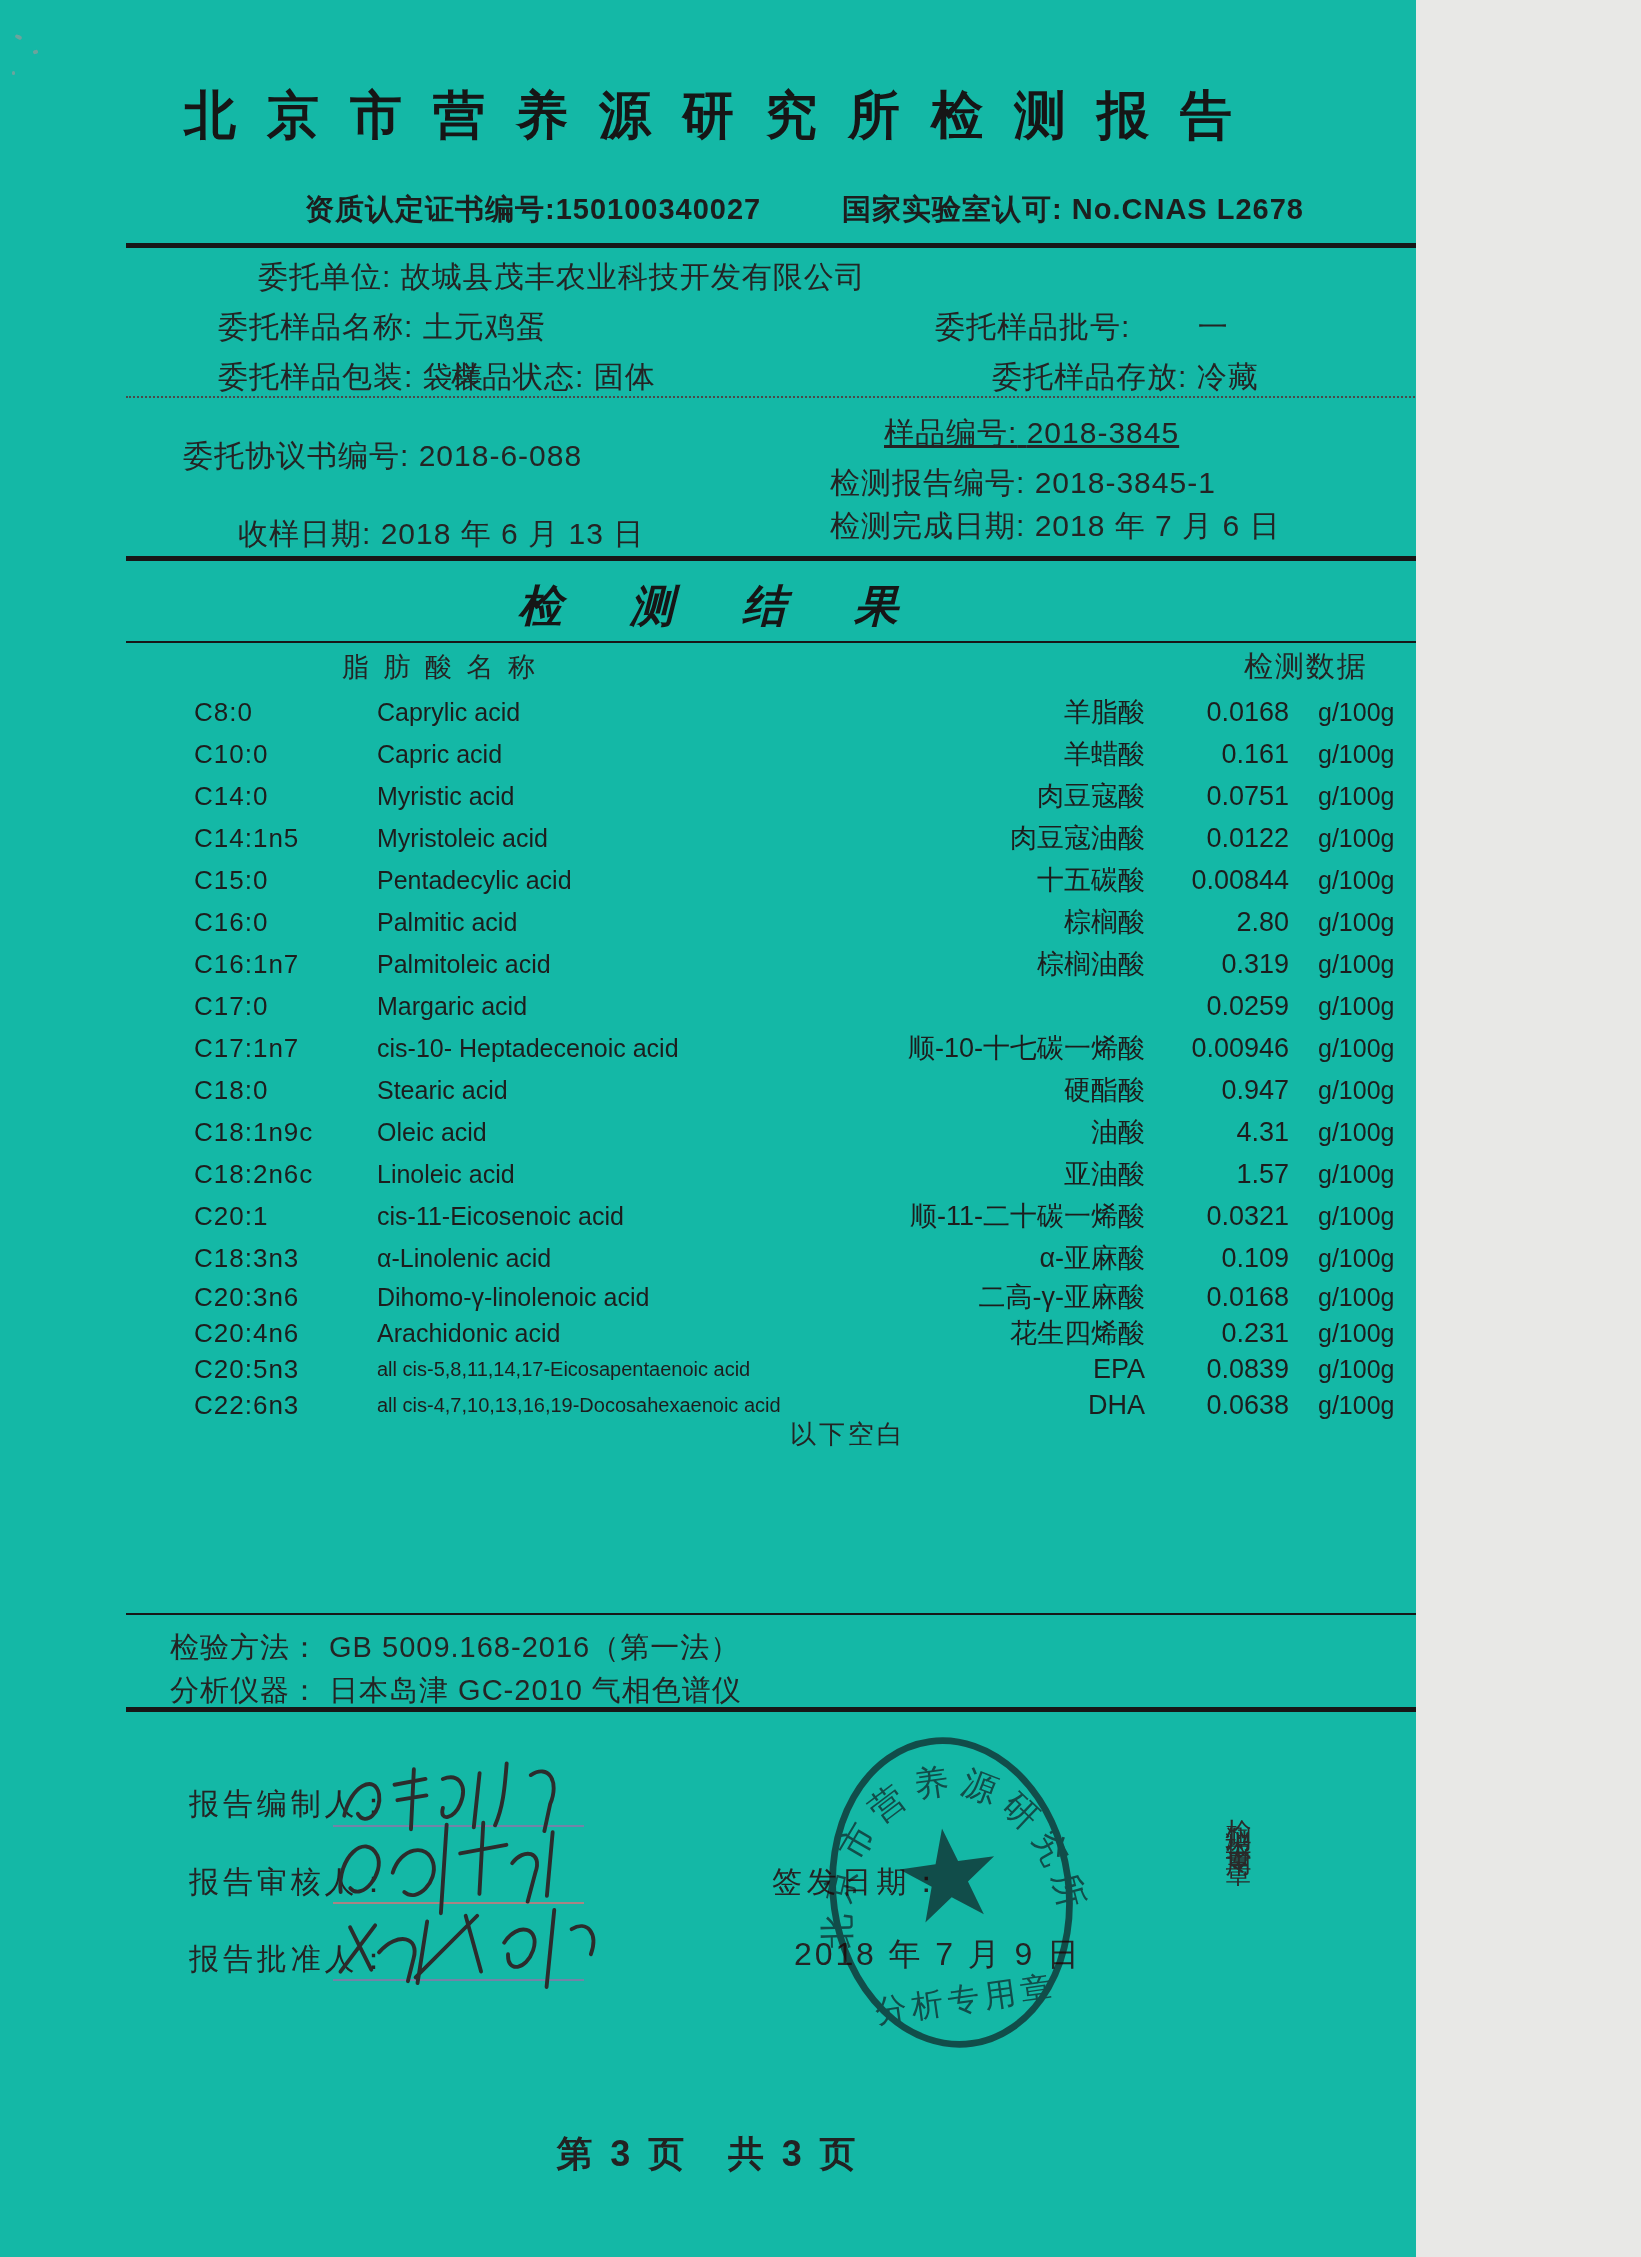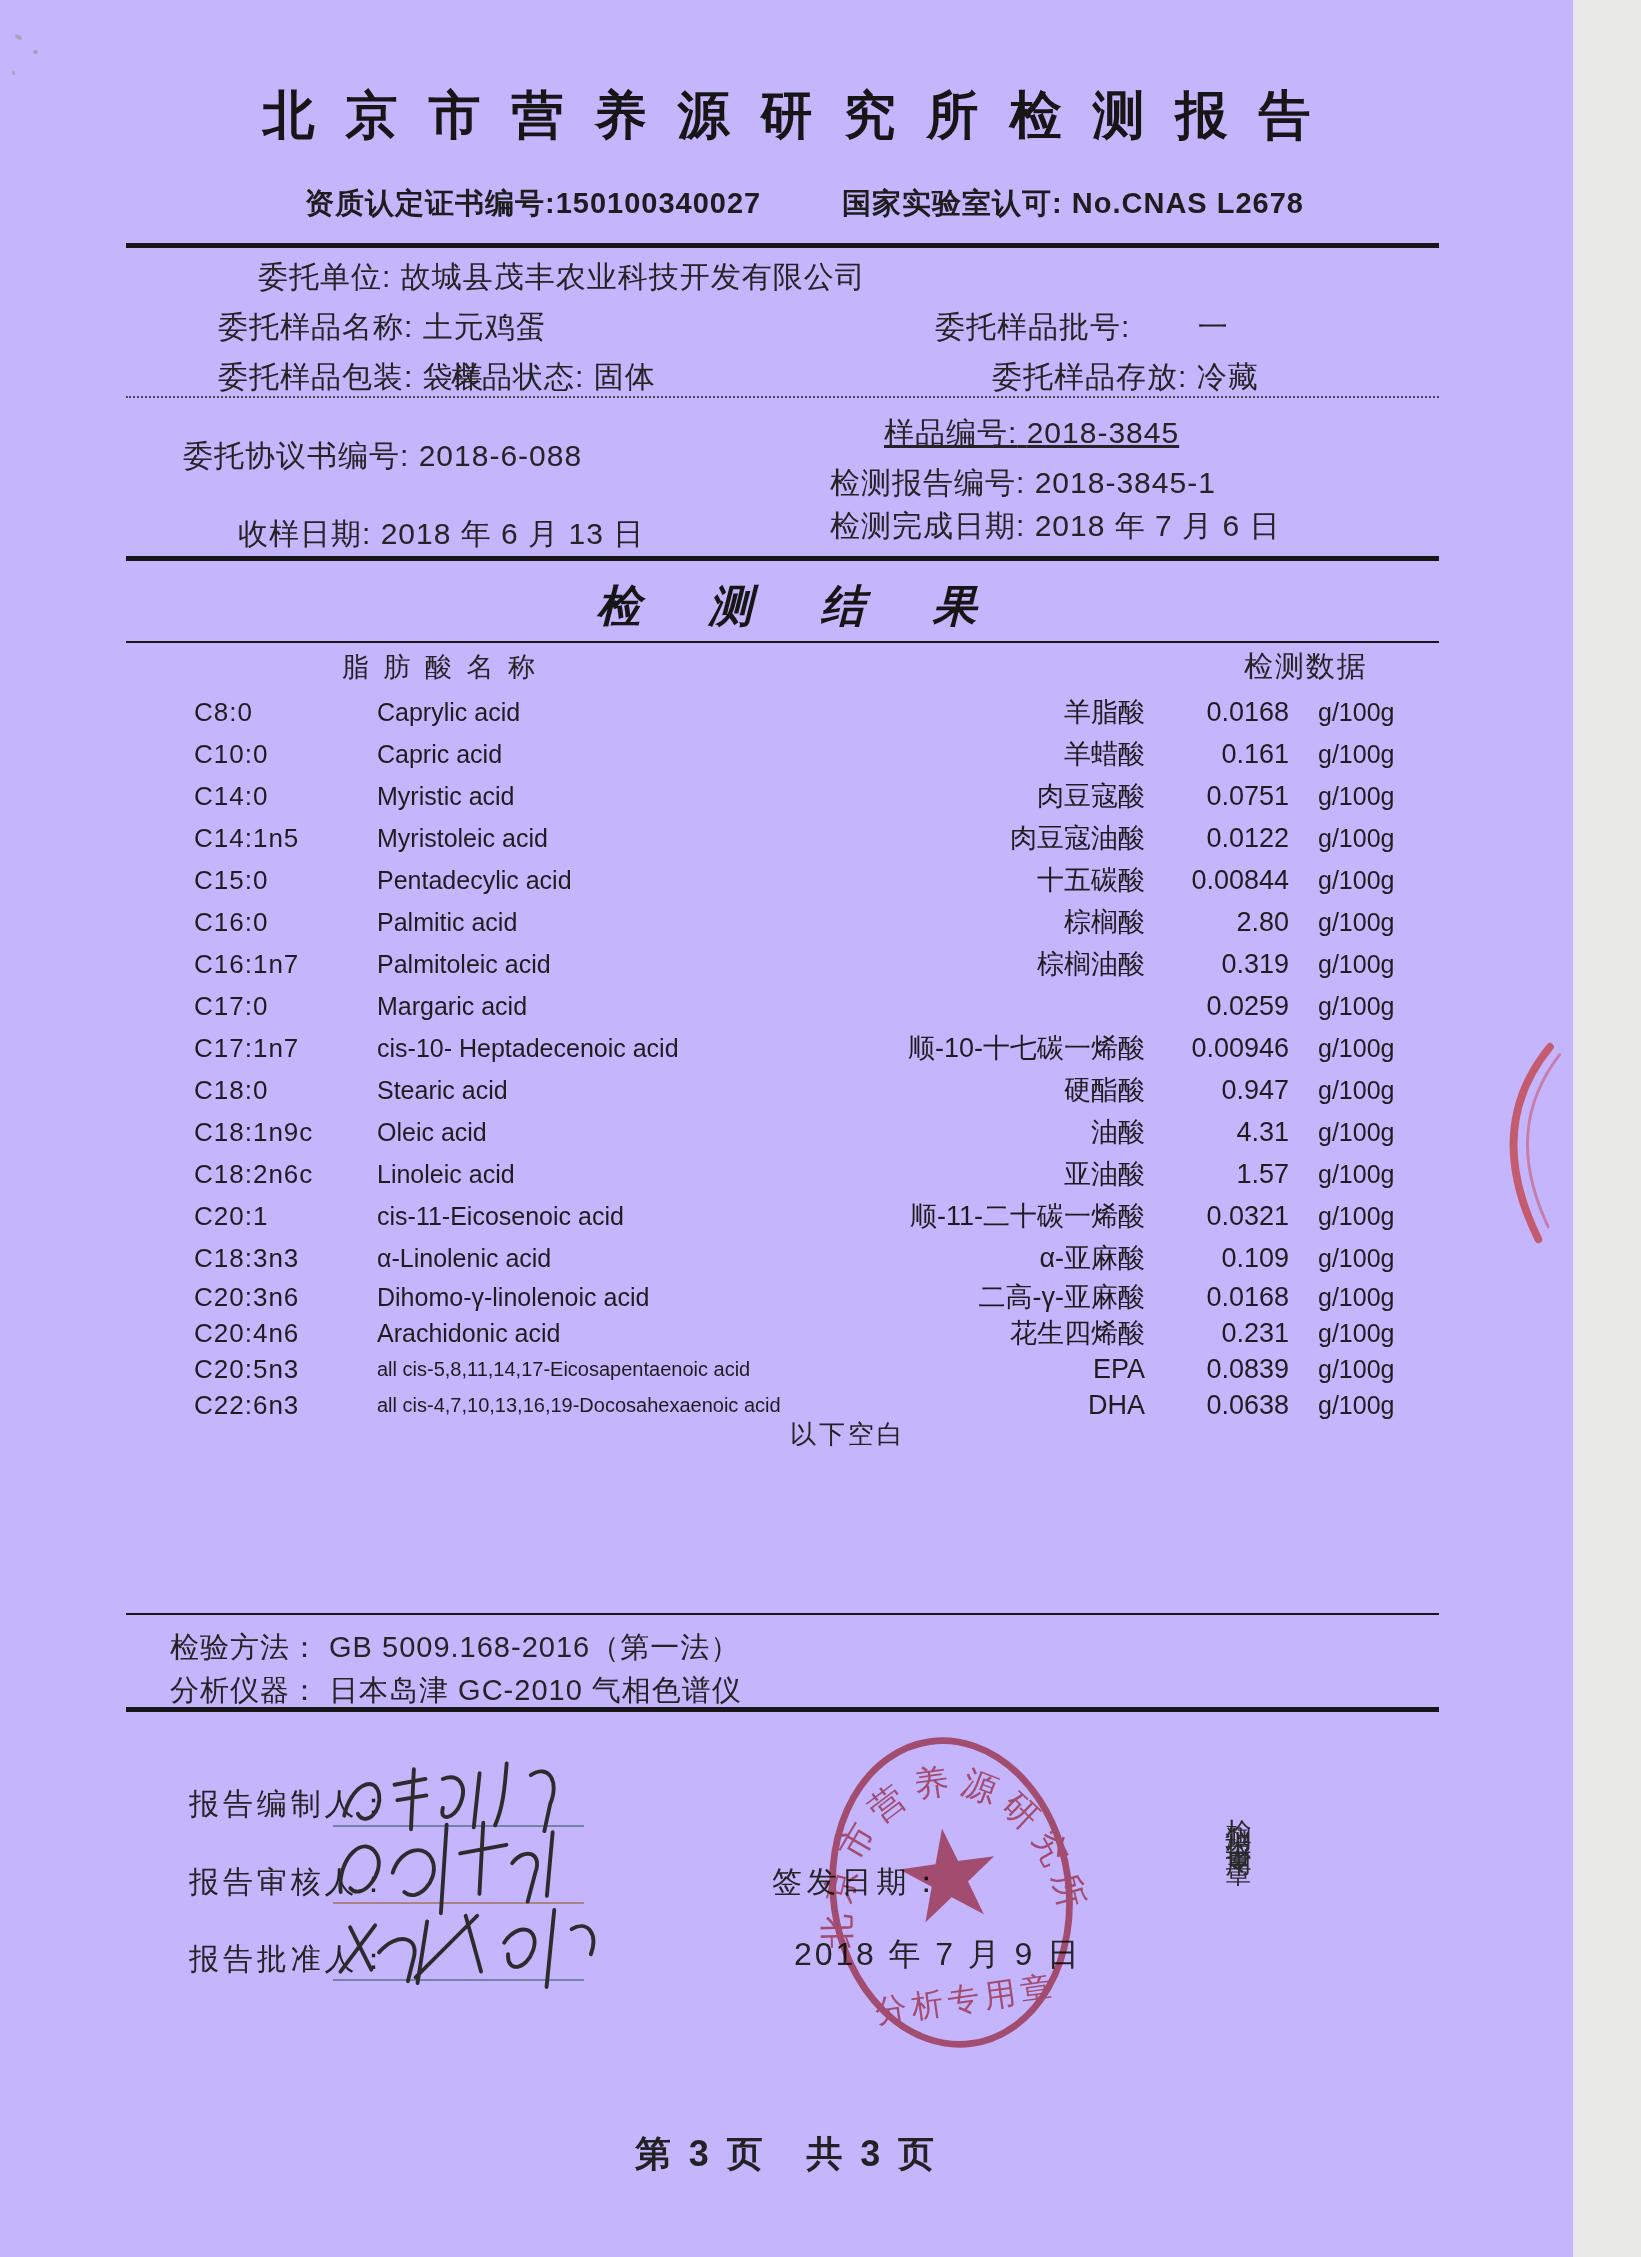--- a/index.html
+++ b/index.html
@@ -1,30 +1,31 @@
 <!DOCTYPE html>
 <html><head>
 <meta charset="utf-8">
 <style>
   html,body{margin:0;padding:0;background:#e8e8e6;}
   .page{
-    position:relative; width:1573px; height:2257px;
-    background:#c4b5fd; color:#1d1d1d;
+    position:relative; width:1408px; height:2257px;
+    background:#14b8a6; color:#1d1d1d;
     font-family:"Liberation Sans", sans-serif;
     overflow:hidden;
+    padding-left:8px;
   }
   .abs{position:absolute;}
   
   .doc-title{
     top:81px; left:0; width:100%; text-align:center;
     font-family:"Liberation Serif", serif;
     font-size:52px; font-weight:700; letter-spacing:31px;
     padding-left:31px; box-sizing:border-box; color:#161616;
   }
-  .cert-row{ top:184px; left:126px; width:1313px; display:flex; }
+  .cert-row{ top:190px; left:126px; width:1313px; display:flex; }
   .cert-left{ margin-left:179px; font-size:29px; font-weight:700; letter-spacing:1px;}
   .cert-right{ margin-left:auto; margin-right:135px; font-size:29px; font-weight:700; letter-spacing:1px;}
   .rule{ position:absolute; left:126px; width:1313px; background:#171717; }
   .rule.dotted{ background:none; border-top:2.9px dotted #4a4a4a; }
   
   .info-line{ font-size:30px; letter-spacing:1px; white-space:nowrap; color:#242424;}
   .lbl{ color:#242424; }
   .val{ color:#242424; }
   
   .section-title{

